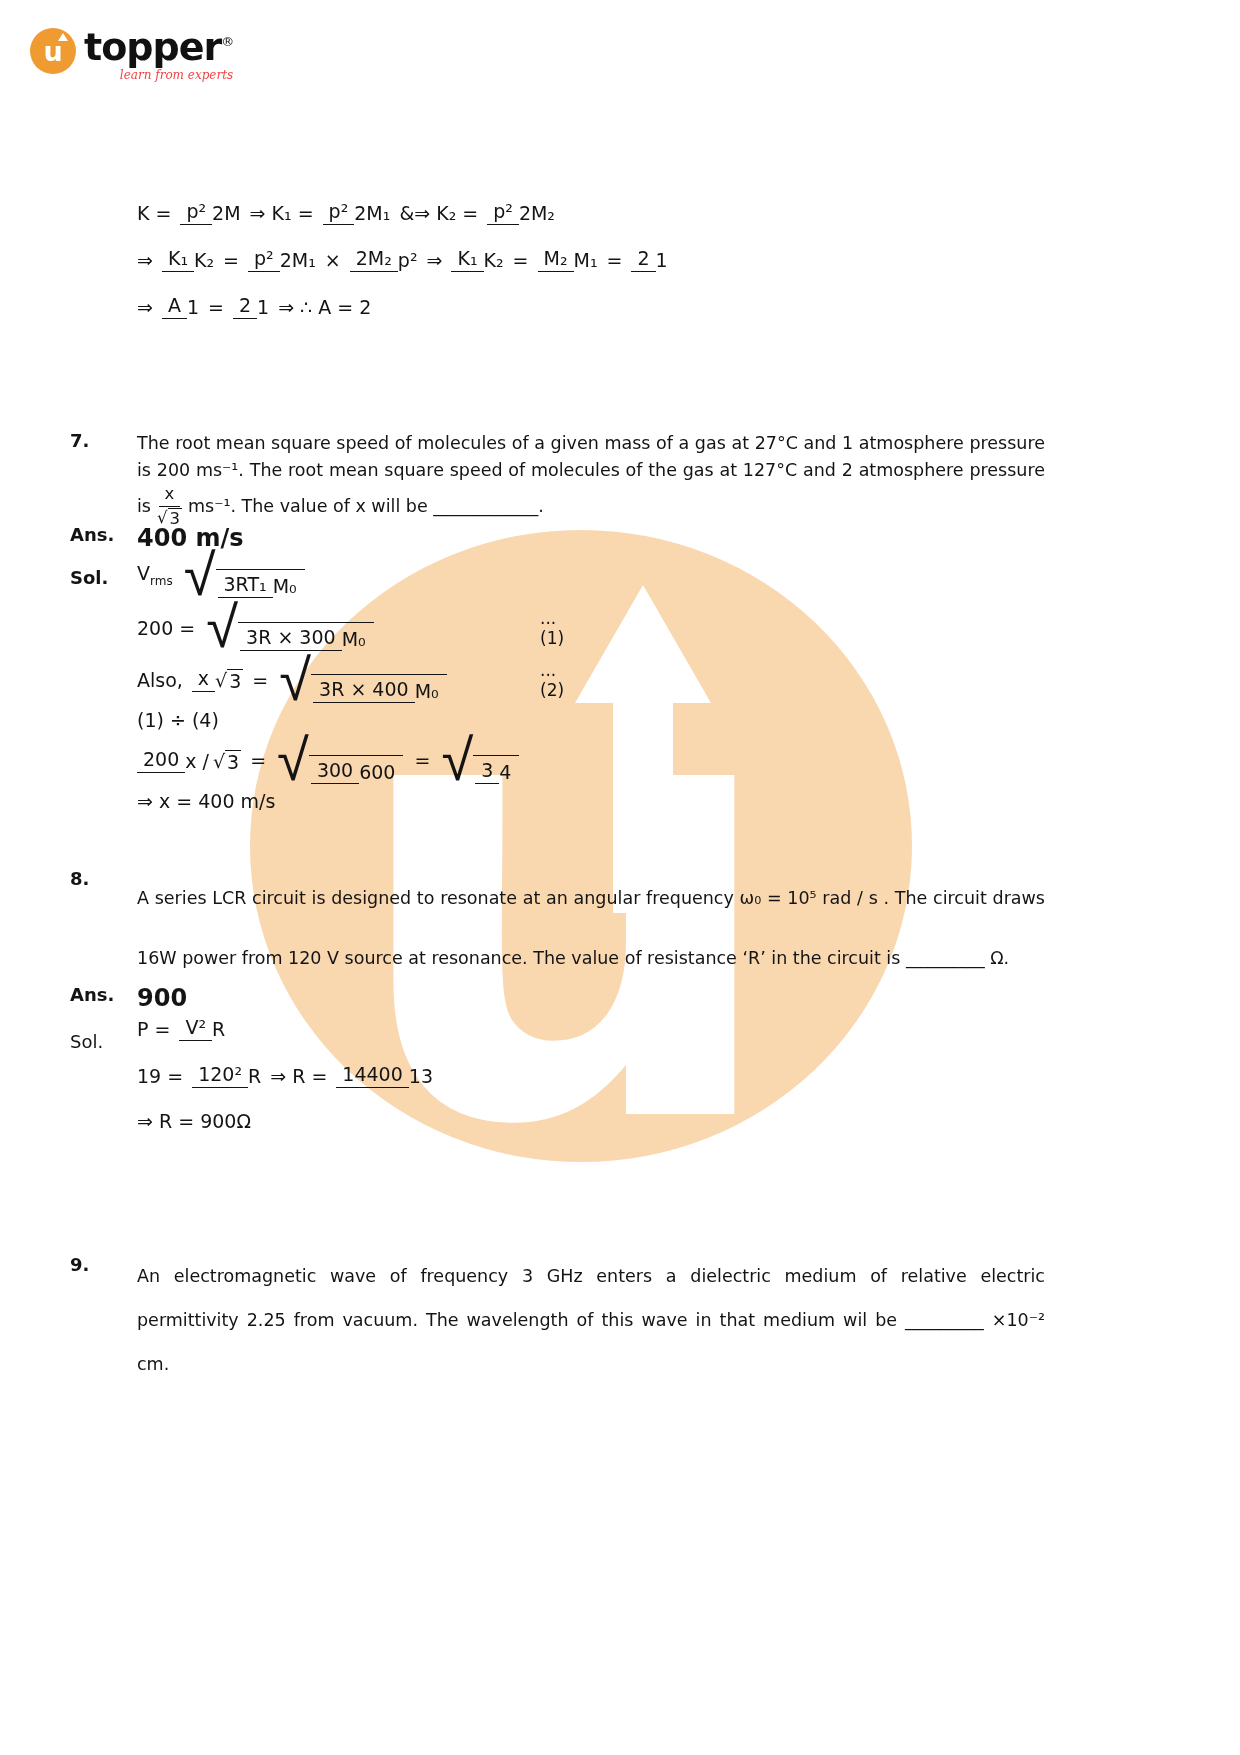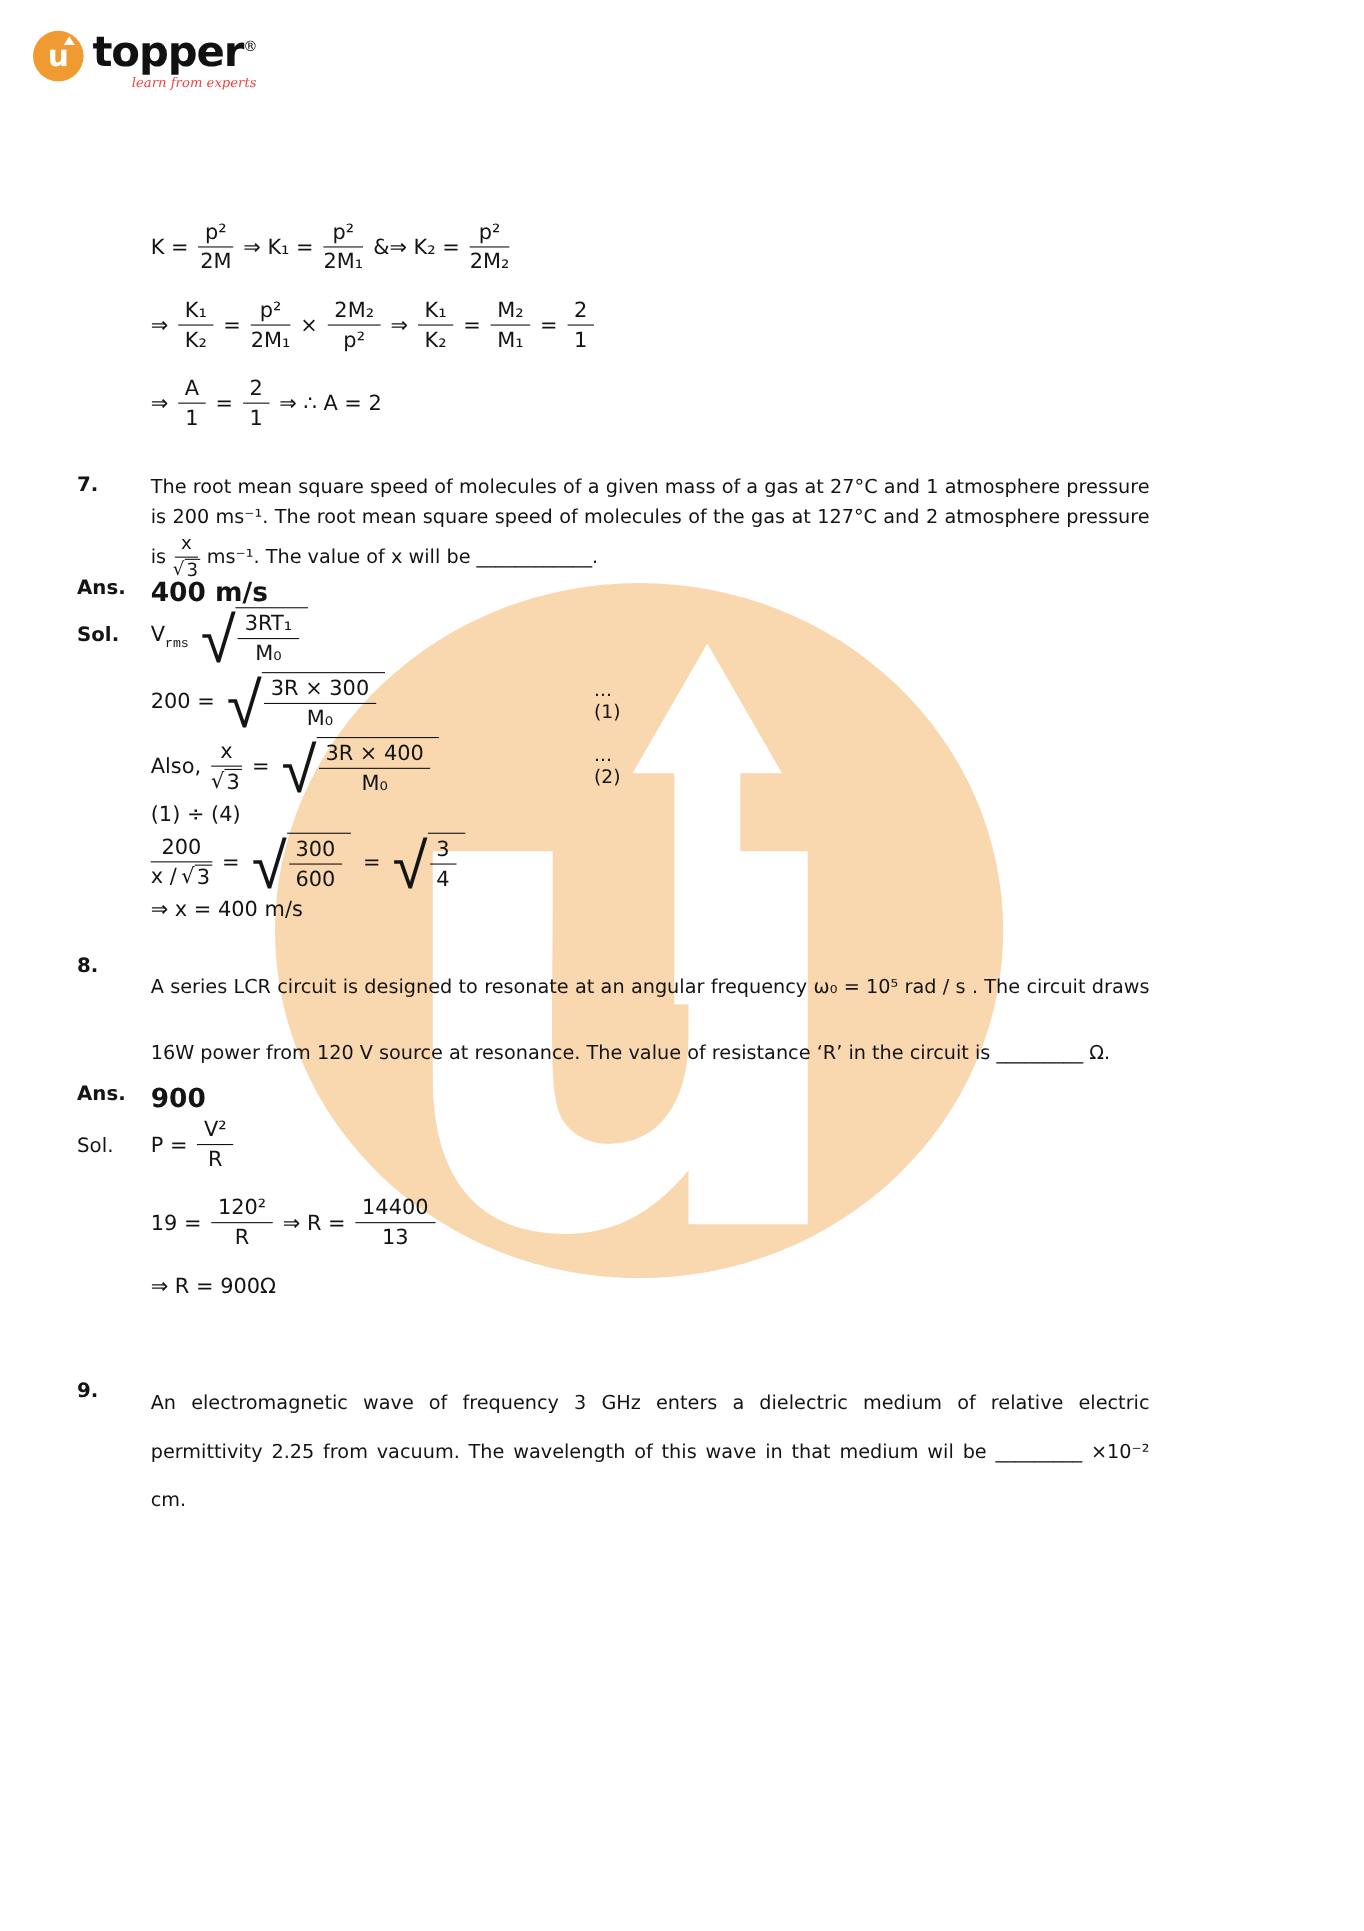--- a/index.html
+++ b/index.html
@@ -42,32 +42,32 @@
   .label { width:67px; flex:none; font-weight:bold; font-size:18px; }
   .label.normal { font-weight:normal; }
   .label.mid { padding-top:15px; }
   .qbody { width:908px; font-size:17.5px; text-align:justify; }
   .ans-val { font-weight:bold; font-size:24px; }
 
   
   .math { font-size:19px; }
   .math-line { display:flex; align-items:center; gap:9px; margin-bottom:22px; position:relative; }
   .math-line.tight { margin-bottom:6px; }
-  .frac { display:inline-flex; flex-direction:column; align-items:stretch; text-align:center; }
+  .frac { display:inline-flex; flex-direction:row; align-items:stretch; text-align:center; }
   .frac .num { border-bottom:1.5px solid #141414; padding:0 6px 2px;
     display:flex; align-items:flex-end; justify-content:center; gap:4px; }
   .frac .den { padding-top:2px; display:flex; align-items:flex-start; justify-content:center; gap:4px; }
   .sqrt { display:inline-flex; align-items:flex-end; margin:0 2px; }
   .sqrt .rad { font-size:58px; line-height:0.8; font-weight:200; }
   .sqrt .sbody { border-top:1.6px solid #141414; padding:3px 8px 0 2px;
     display:inline-flex; align-items:flex-start; }
   .msqrt { display:inline-flex; align-items:flex-start; }
   .msqrt .mbody { border-top:1.5px solid #141414; padding:0 2px; }
   .tag { position:absolute; left:403px; font-size:17px; }
-  sub { font-size:12px;font-family:Liberation Mono, monospace; }
+  sub { font-size:12px; }
   .ifrac { display:inline-flex; flex-direction:column; align-items:center;
     vertical-align:middle; margin:0 6px; font-size:16.5px; line-height:1.25; }
   .ifrac .num { border-bottom:1.4px solid #141414; padding:0 6px 1px; }
   .ifrac .den { padding-top:1px; display:inline-flex; }
 
   
   #math-top { position:absolute; left:137px; top:200px; }
   #r-q7   { top:430px; }
   #r-ans7 { top:524px; }
   #r-sol7 { top:552px; }

